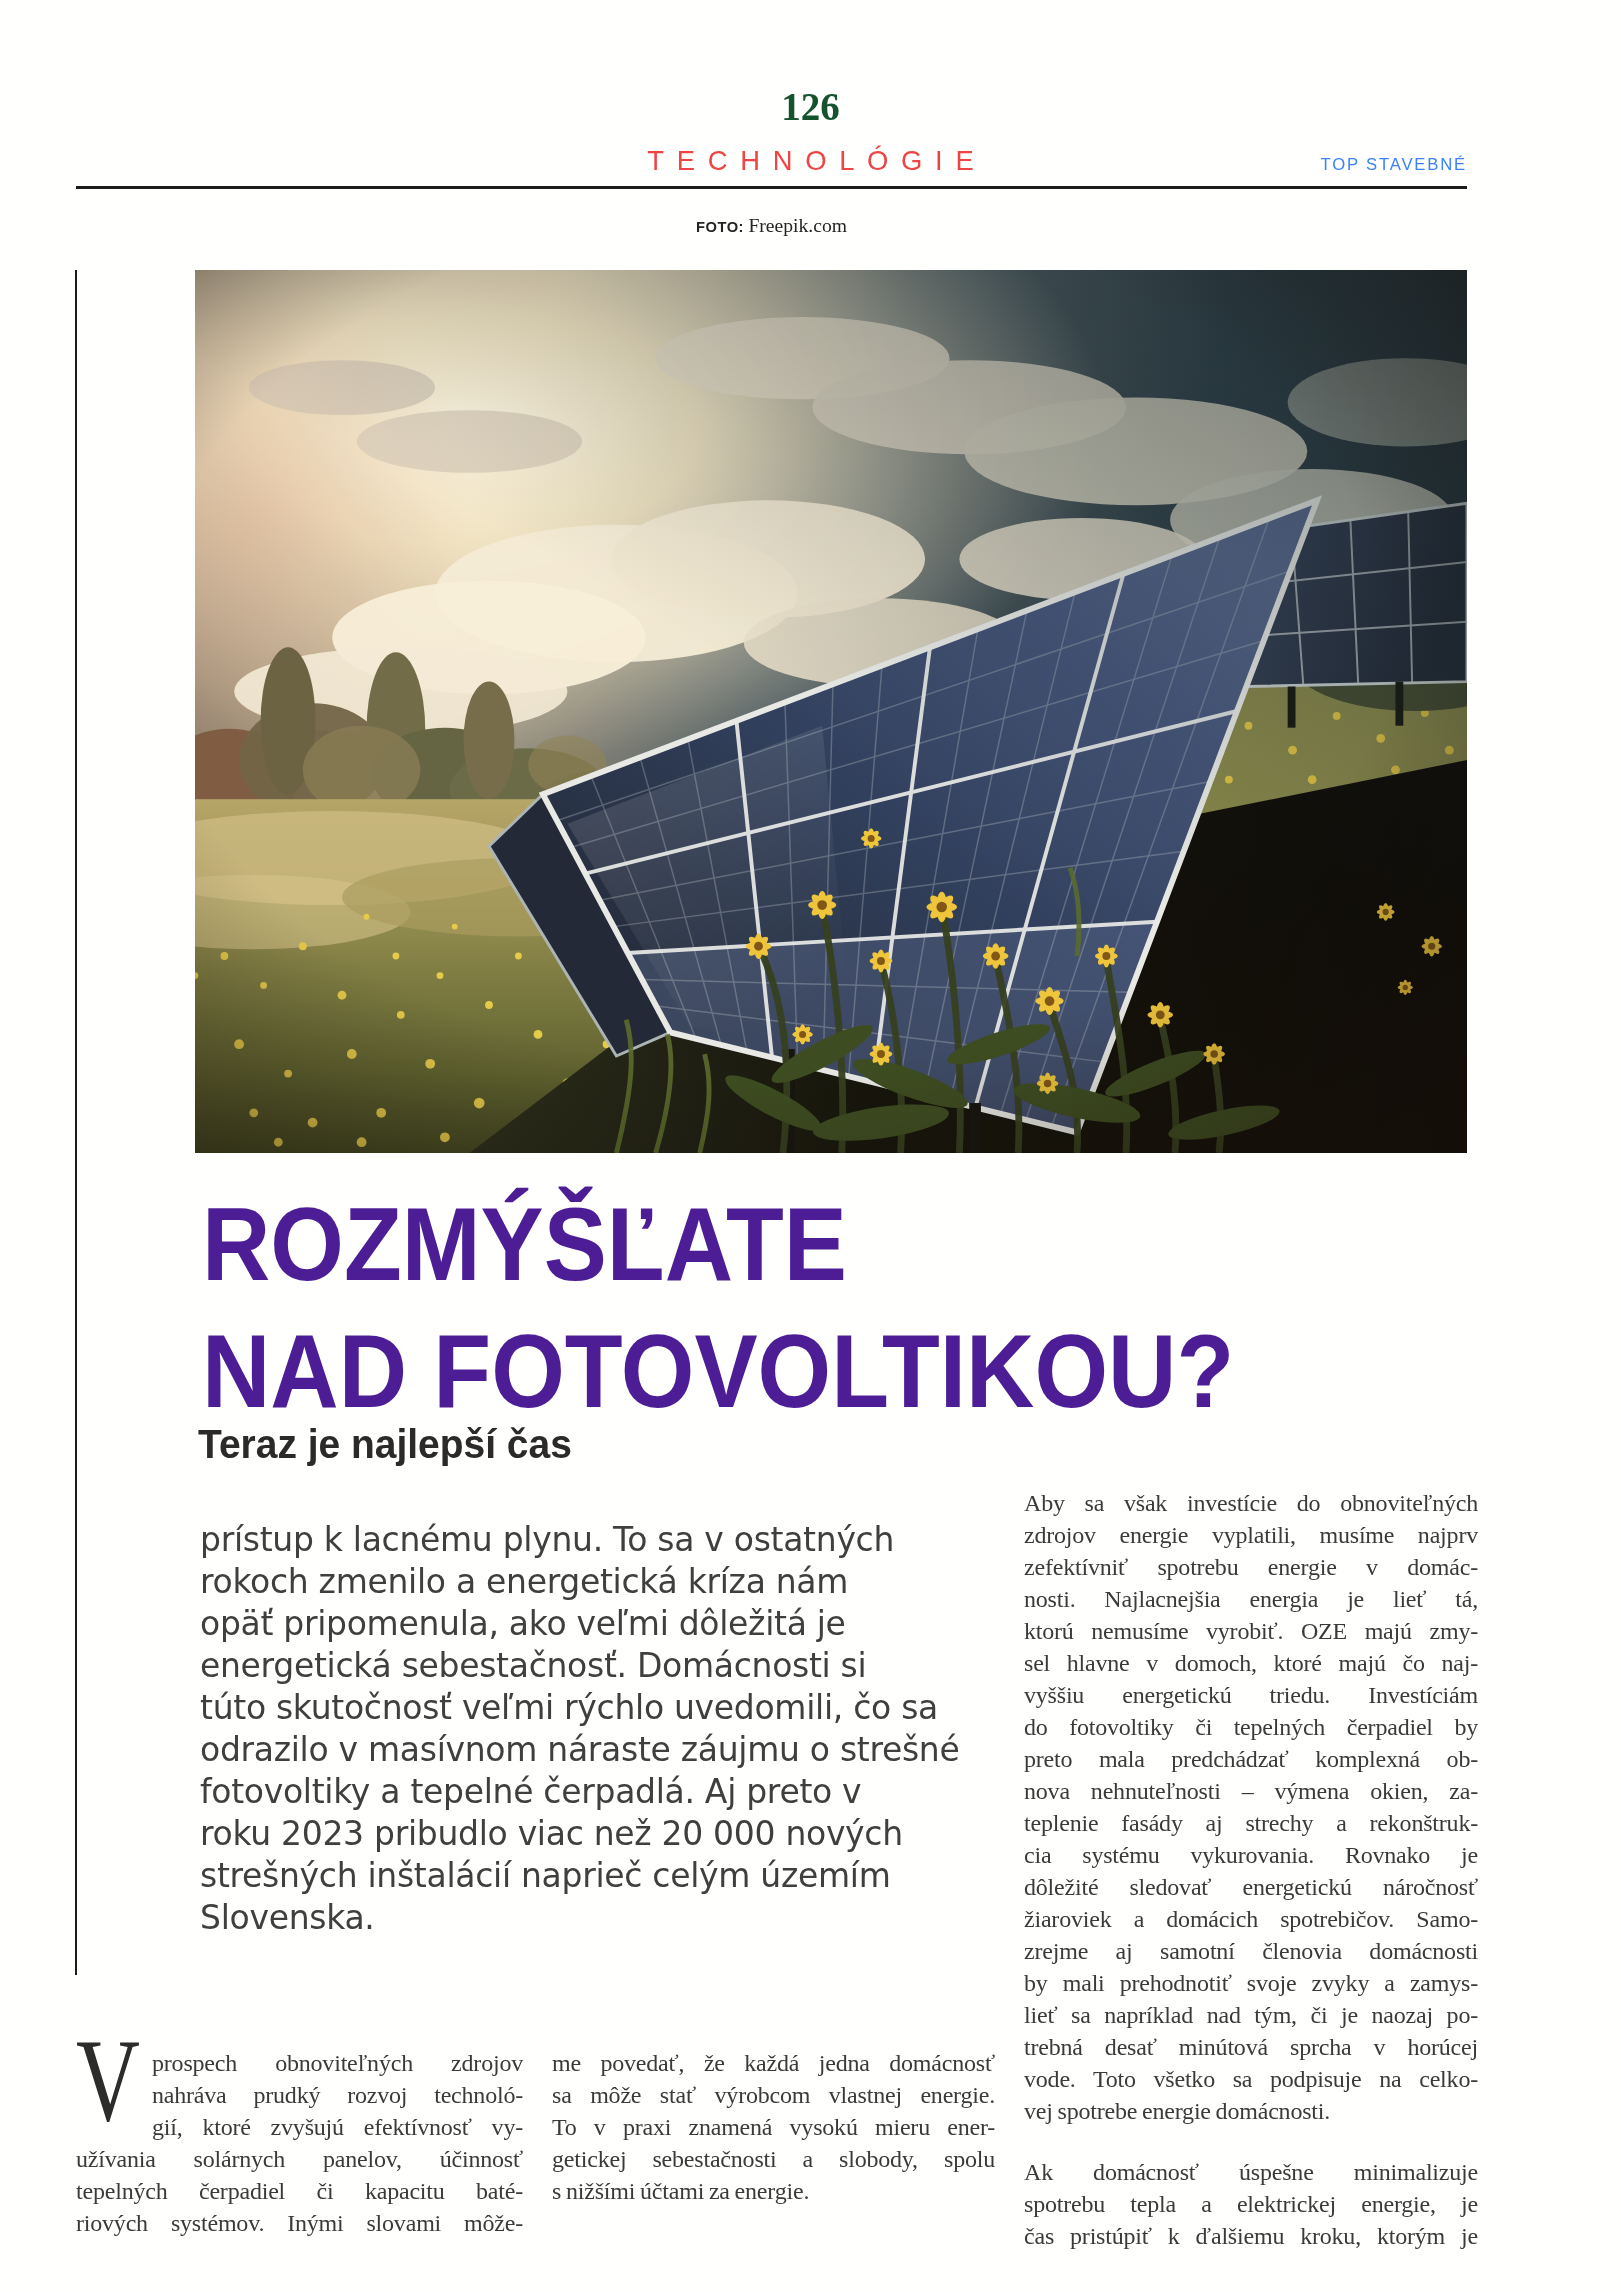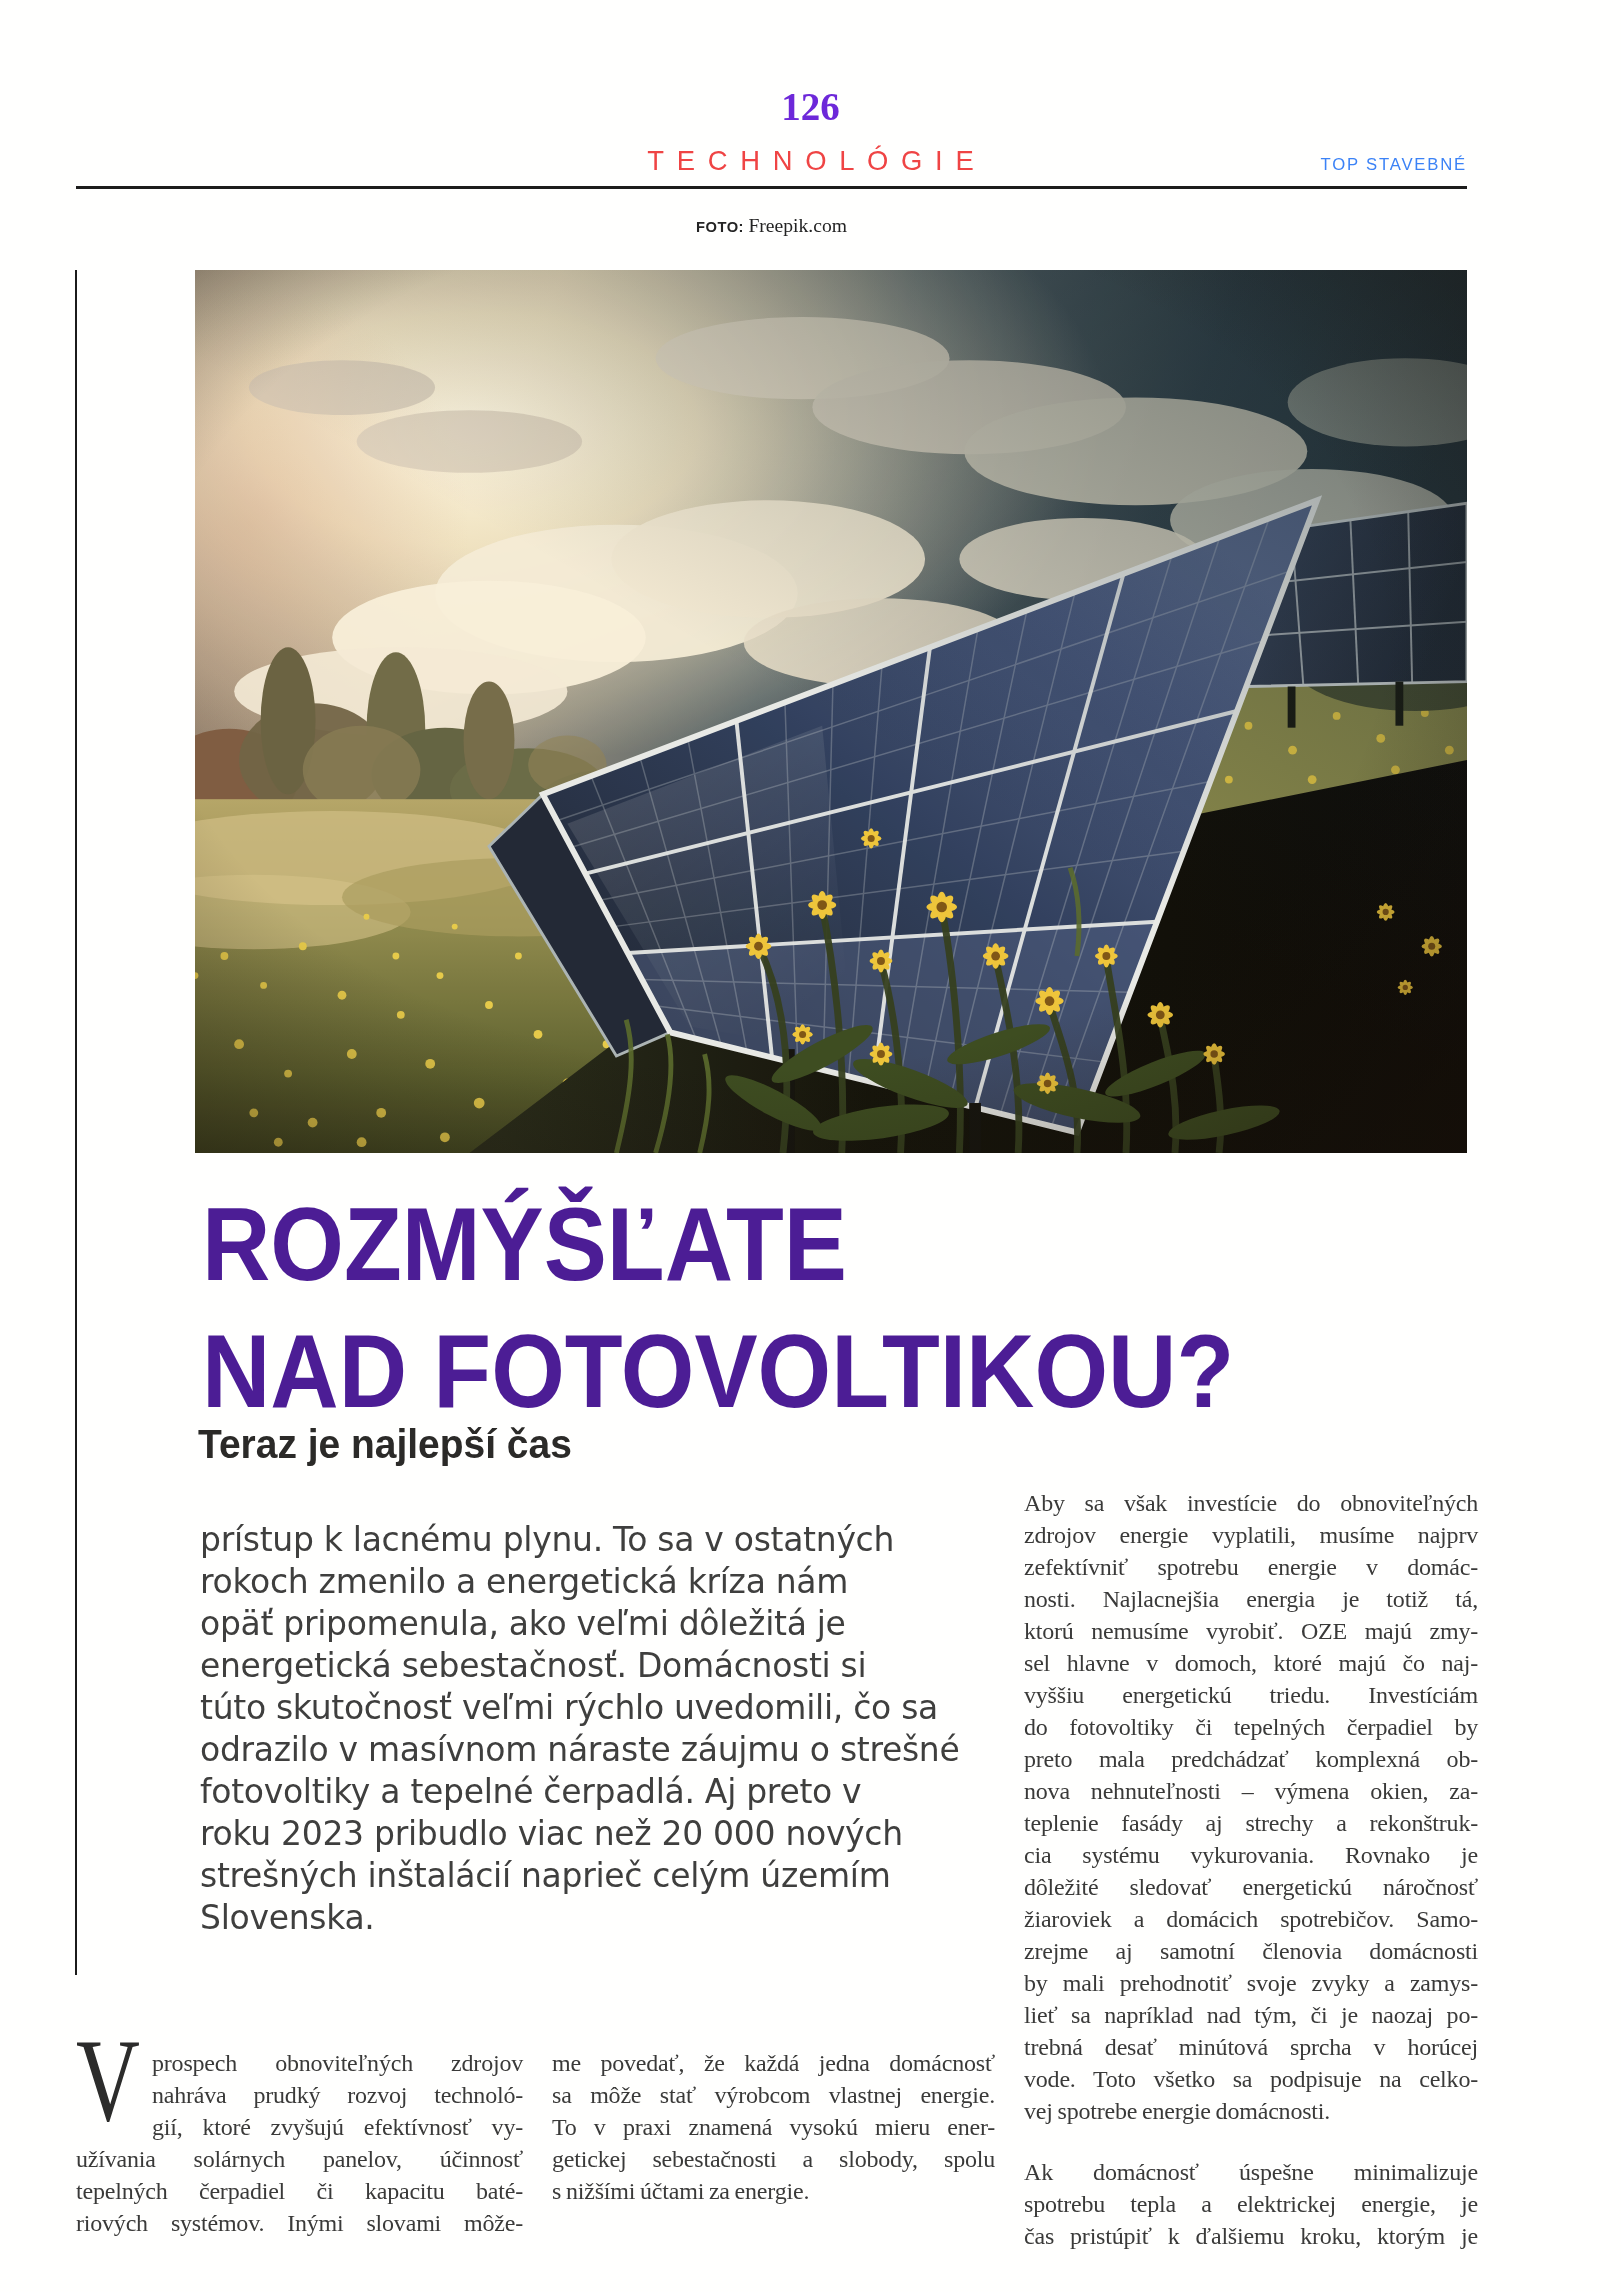--- a/index.html
+++ b/index.html
@@ -1,19 +1,19 @@
 <!DOCTYPE html>
 <html><head>
 <meta charset="utf-8">
 <style>
   html,body{margin:0;padding:0;background:#ffffff;}
   #page{position:relative;width:1621px;height:2293px;background:#fffffe;overflow:hidden;
         font-family:"Liberation Sans",sans-serif;}
   #page-number{position:absolute;left:0;top:84px;width:100%;text-align:center;
-      font-family:"Liberation Serif",serif;font-weight:700;font-size:39px;color:#6d28d9;}
+      font-family:"Liberation Serif",serif;font-weight:700;font-size:39px;color:#14532d;}
   #section-title{position:absolute;left:0;top:145px;width:100%;text-align:center;
       font-size:27.4px;letter-spacing:12.7px;color:#ef4444;text-indent:12.7px;}
   #magazine-label{position:absolute;right:154px;top:155px;font-size:16.7px;letter-spacing:1.8px;
       color:#3b82f6;}
   #header-rule{position:absolute;left:76px;top:186px;width:1391px;height:2.9px;background:#1c1c1c;}
   #photo-credit{position:absolute;left:76px;top:215px;width:1391px;text-align:center;color:#242424;}
   #photo-credit .lbl{font-weight:700;font-size:14.7px;letter-spacing:0.5px;}
   #photo-credit .val{font-family:"Liberation Serif",serif;font-size:19.6px;}
   #left-rule{position:absolute;left:75px;top:270px;width:2px;height:1705px;background:#1b1b1b;}
   
@@ -353,21 +353,21 @@
         <div class="tl just">getickej sebestačnosti a slobody, spolu</div>
         <div class="tl">s nižšími účtami za energie.</div>
       </div>
   </div>
 
   <div id="col3" class="serifcol">
     <div>
         <div class="tl just">Aby sa však investície do obnoviteľných</div>
         <div class="tl just">zdrojov energie vyplatili, musíme najprv</div>
         <div class="tl just">zefektívniť spotrebu energie v domác-</div>
-        <div class="tl just">nosti. Najlacnejšia energia je totiž tá,</div>
+        <div class="tl just">nosti. Najlacnejšia energia je lieť tá,</div>
         <div class="tl just">ktorú nemusíme vyrobiť. OZE majú zmy-</div>
         <div class="tl just">sel hlavne v domoch, ktoré majú čo naj-</div>
         <div class="tl just">vyššiu energetickú triedu. Investíciám</div>
         <div class="tl just">do fotovoltiky či tepelných čerpadiel by</div>
         <div class="tl just">preto mala predchádzať komplexná ob-</div>
         <div class="tl just">nova nehnuteľnosti – výmena okien, za-</div>
         <div class="tl just">teplenie fasády aj strechy a rekonštruk-</div>
         <div class="tl just">cia systému vykurovania. Rovnako je</div>
         <div class="tl just">dôležité sledovať energetickú náročnosť</div>
         <div class="tl just">žiaroviek a domácich spotrebičov. Samo-</div>

